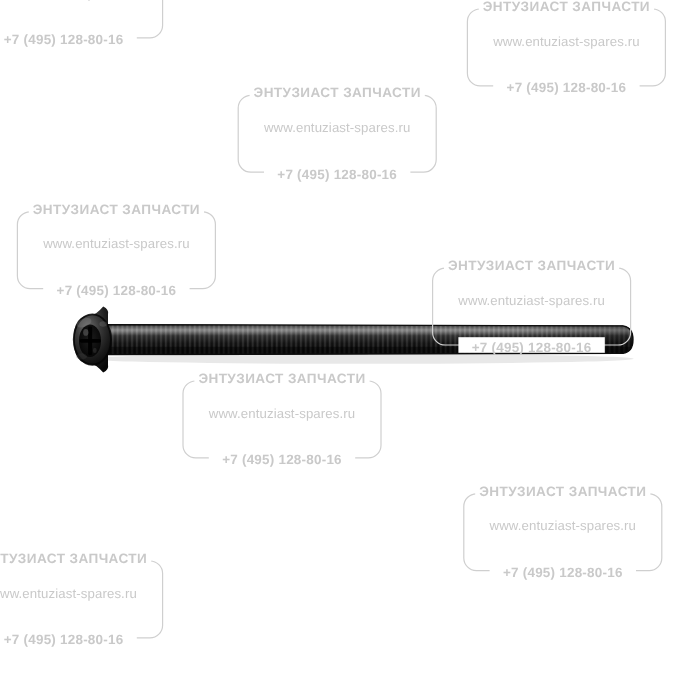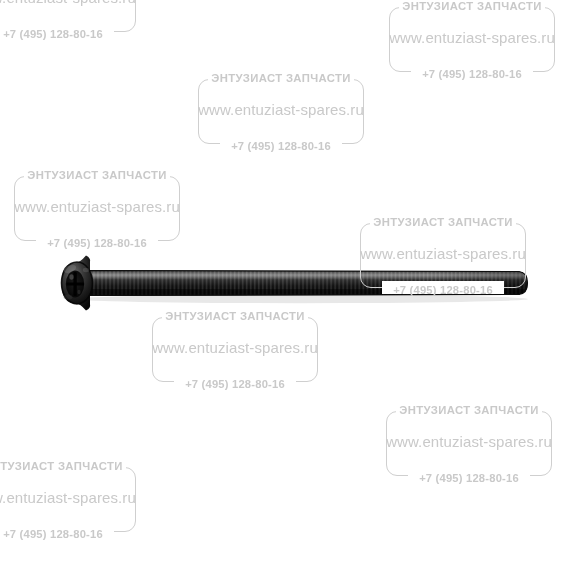--- a/index.html
+++ b/index.html
@@ -68,21 +68,21 @@
     letter-spacing: 0.35px;
     color: #c9c9c9;
     white-space: nowrap;
   }
   .wm-url {
     position: absolute;
     left: 0;
     right: 0;
     top: 31px;
     text-align: center;
-    font-size: 15px;
+    font-size: 11px;
     font-weight: normal;
     letter-spacing: 0.1px;
     color: #cacaca;
     white-space: nowrap;
   }
   .wm-phone {
     position: absolute;
     left: 0;
     right: 0;
     bottom: 2px;

